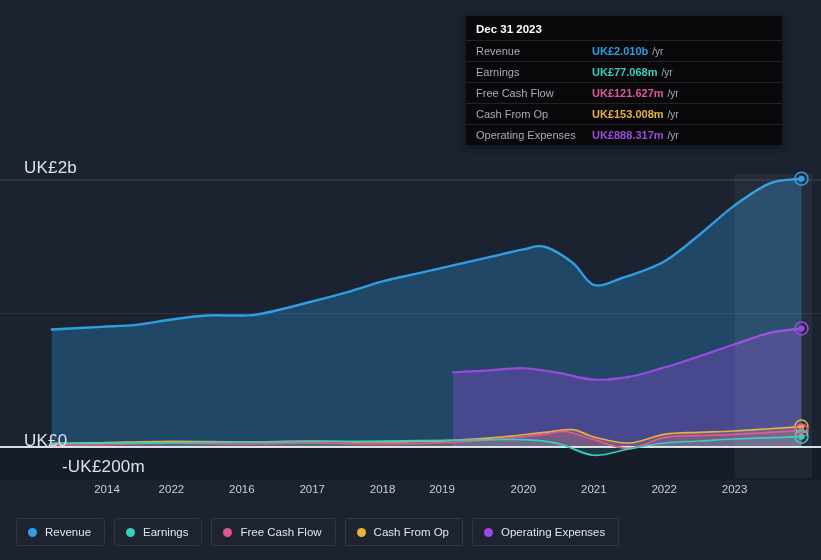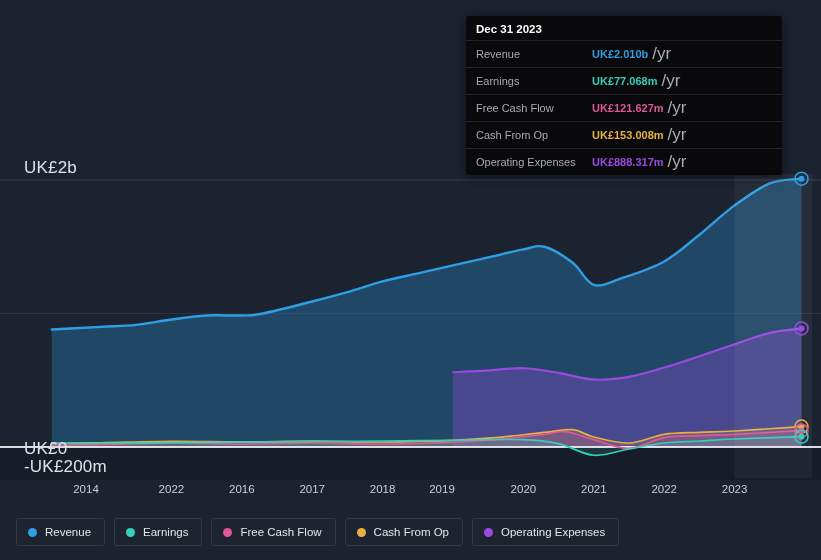--- a/index.html
+++ b/index.html
@@ -6,37 +6,37 @@
   body{
     width:821px;height:560px;position:relative;overflow:hidden;
     background:#1b2230;
     font-family:"Liberation Sans","DejaVu Sans",sans-serif;
     -webkit-font-smoothing:antialiased;
   }
   
   #chart-wrap{position:absolute;left:0;top:160px;width:821px;height:320px;}
   .y-label{position:absolute;left:24px;font-size:17px;color:#dde3ea;letter-spacing:.2px;}
   #ylab-top{top:158px;}
-  #ylab-zero{top:431px;margin-top:8px;}
-  #ylab-neg{top:457px;}
+  #ylab-zero{top:431px;}
+  #ylab-neg{top:457px;margin-left:38px;}
   #x-axis{position:absolute;left:0;top:483px;width:821px;height:16px;}
   .x-label{position:absolute;width:56px;margin-left:-28px;text-align:center;
     font-size:11.5px;color:#c9d0d9;}
   
   #tooltip{
     position:absolute;left:466px;top:16px;width:316px;
     background:#09090b;border-radius:2px;color:#fff;
     box-shadow:0 2px 10px rgba(0,0,0,.5);
   }
   .tt-header{font-size:11.5px;font-weight:bold;padding:7px 10px 5px 10px;}
   .tt-row{display:flex;align-items:center;padding:3px 10px;border-top:1px solid #232327;min-height:14px;}
   .tt-row.no-sep{border-top:none;padding-top:0;}
   .tt-label{flex:0 0 116px;font-size:11px;color:#a6acb5;}
   .tt-value{font-size:11px;font-weight:bold;}
-  .tt-suffix{font-size:17px;font-weight:normal;color:#a6acb5;margin-left:4px;}
+  .tt-suffix{font-size:10px;font-weight:normal;color:#a6acb5;margin-left:4px;}
   
   #legend{position:absolute;left:16px;top:518px;display:flex;gap:9px;}
   .legend-item{
     display:flex;align-items:center;gap:8px;height:26px;padding:0 13px 0 11px;
     border:1px solid #2f3948;border-radius:3px;background:#1d2430;
     font-size:11.5px;color:#e2e6ec;cursor:pointer;white-space:nowrap;
   }
   .dot{width:9px;height:9px;border-radius:50%;flex:0 0 auto;}
 </style>
 </head>
@@ -68,21 +68,21 @@
       <circle cx="801.4800000000032" cy="270.713" r="3" fill="#e0569a"></circle>
       <circle cx="801.4800000000032" cy="276.7205" r="6.5" fill="none" stroke="#35d0ba" stroke-width="1.5"></circle>
       <circle cx="801.4800000000032" cy="276.7205" r="3" fill="#35d0ba"></circle>
     </svg></div>
 
 <div class="y-label" id="ylab-top">UK£2b</div>
 <div class="y-label" id="ylab-zero">UK£0</div>
 <div class="y-label" id="ylab-neg">-UK£200m</div>
 
 <div id="x-axis">
-    <span class="x-label" style="left: 86px; text-align: center;">2014</span>
+    <span class="x-label" style="left: 107px; text-align: center;">2014</span>
     <span class="x-label" style="left: 171.4px;">2022</span>
     <span class="x-label" style="left: 241.8px;">2016</span>
     <span class="x-label" style="left: 312.2px;">2017</span>
     <span class="x-label" style="left: 382.6px;">2018</span>
     <span class="x-label" style="left: 442px;">2019</span>
     <span class="x-label" style="left: 523.4px;">2020</span>
     <span class="x-label" style="left: 593.8px;">2021</span>
     <span class="x-label" style="left: 664.2px;">2022</span>
     <span class="x-label" style="left: 734.6px;">2023</span>
   </div>

